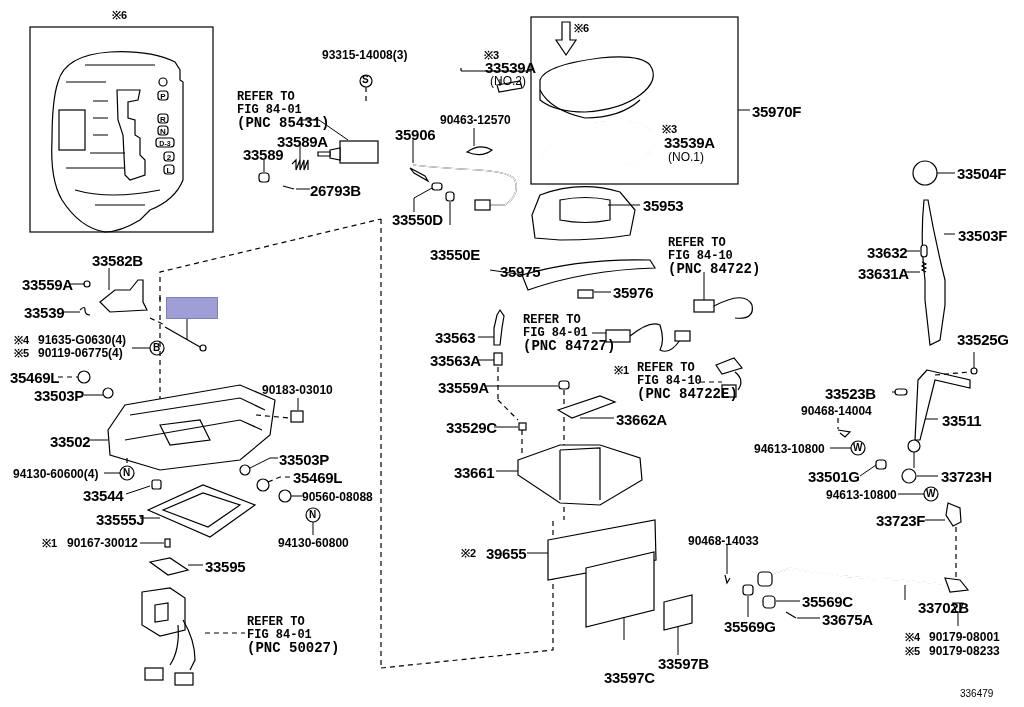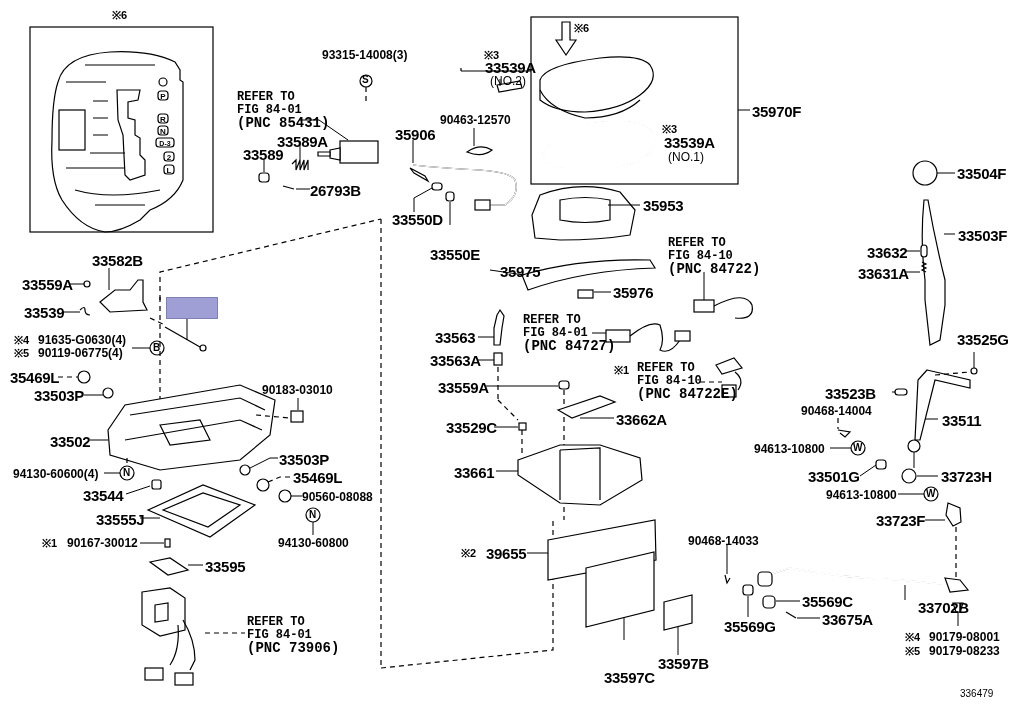--- a/index.html
+++ b/index.html
@@ -384,18 +384,18 @@
 </div>
 <div class="lbl note" style="left:614px;top:365px;">※1</div>
 <div class="ref" style="left:637px;top:362px;">
   <div>REFER TO</div>
   <div>FIG 84-10</div>
   <div class="pnc">(PNC 84722E)</div>
 </div>
 <div class="ref" style="left:247px;top:616px;">
   <div>REFER TO</div>
   <div>FIG 84-01</div>
-  <div class="pnc">(PNC 73906)</div>
+  <div class="pnc">(PNC 50027)</div>
 </div>
 
 <div class="fig">336479</div>
 
 </div>
 
 </body></html>

